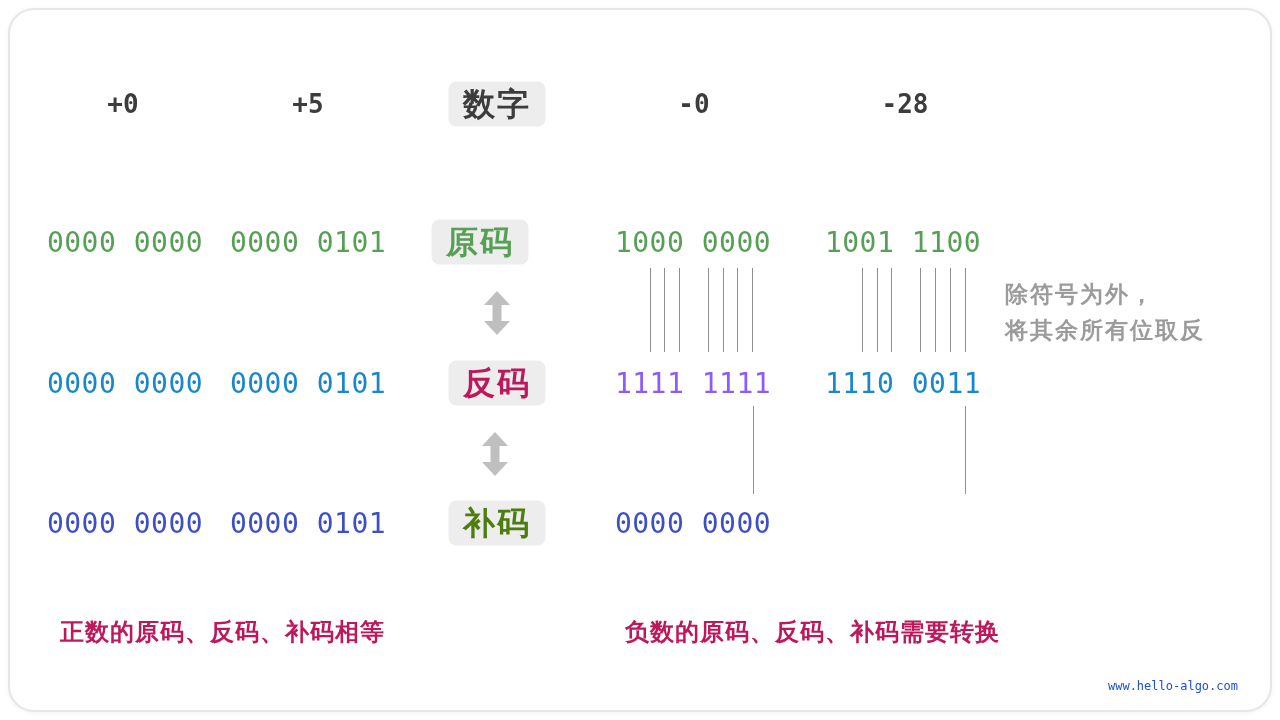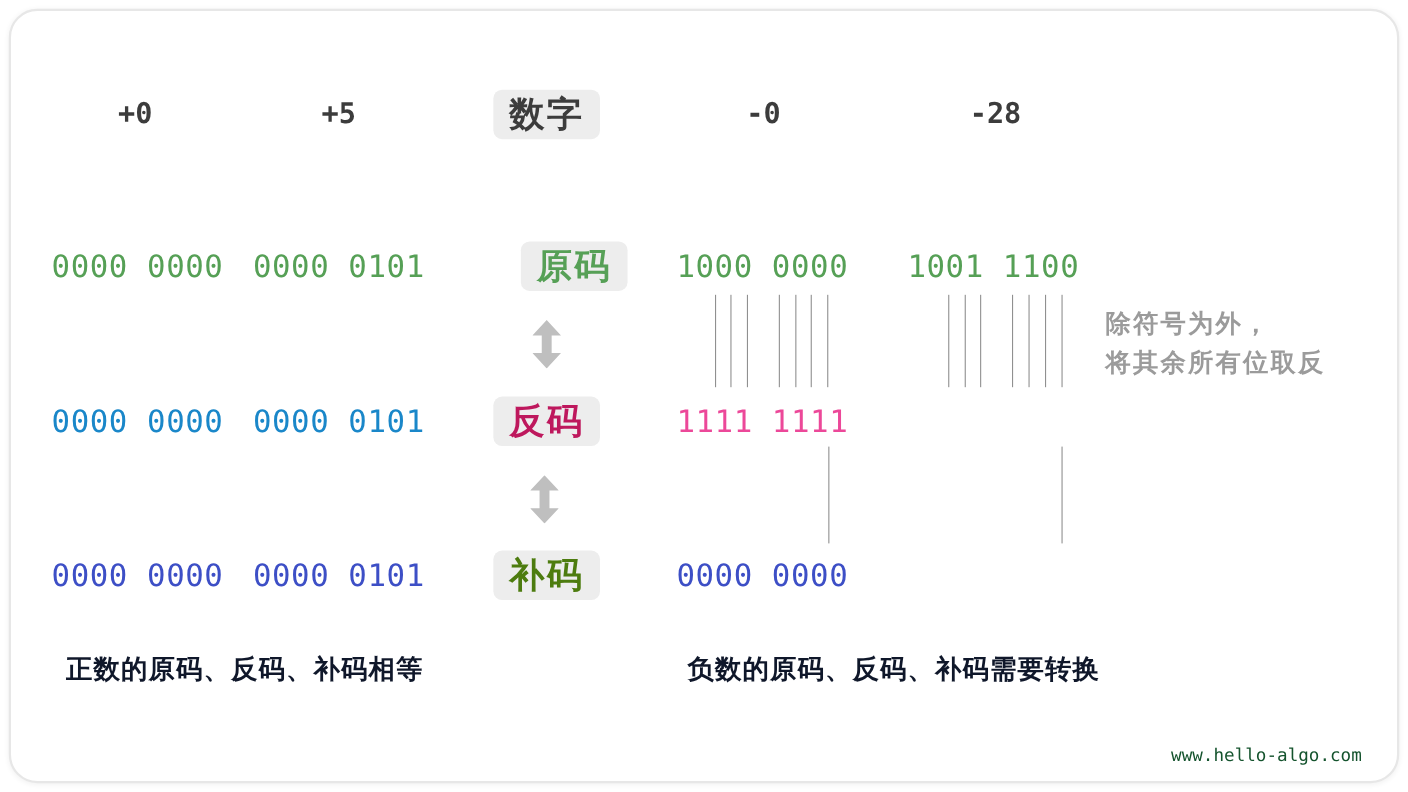--- a/index.html
+++ b/index.html
@@ -17,41 +17,41 @@
   .l  { position:absolute; transform:translateY(-50%); white-space:nowrap; }
   .r  { position:absolute; transform:translateY(-50%); white-space:nowrap; }
   .num-header { font-family:"DejaVu Sans Mono", monospace; font-weight:700; font-size:26px; color:#3c3c3c; }
   .bin { font-family:"DejaVu Sans Mono", monospace; font-weight:500; font-size:28px; letter-spacing:0.5px; }
   .tag {
     width:97px; height:45px; background:#ededed; border-radius:8px;
     display:flex; align-items:center; justify-content:center;
     font-weight:700; font-size:32px; letter-spacing:2px;
   }
   .anno { font-weight:700; font-size:23px; color:#9b9b9b; letter-spacing:2px; }
-  .caption { font-weight:700; font-size:24px; color:#0f172a; letter-spacing:1px; }
+  .caption { font-weight:700; font-size:24px; color:#be185d; letter-spacing:1px;margin-top:24px; }
   .vline { position:absolute; width:1px; background:#909090; }
   .arrow { position:absolute; transform:translate(-50%,-50%); }
   .arrow path { fill:#bfbfbf; }
-  .watermark { font-family:"DejaVu Sans Mono", monospace; font-size:16px; color:#14532d; }
+  .watermark { font-family:"DejaVu Sans Mono", monospace; font-size:12px; color:#1d4ed8; }
 </style>
 </head>
 <body>
 
 <div class="canvas">
   <div class="card"></div>
 
   <span class="c num-header" style="left:123px;top:104px">+0</span>
   <span class="c num-header" style="left:308px;top:104px">+5</span>
   <span class="c num-header" style="left:694px;top:104px">-0</span>
   <span class="c num-header" style="left:905px;top:104px">-28</span>
   <div class="c tag" style="left: 497px; top: 104px; color: rgb(60, 60, 60);">数字</div>
 
   <span class="c bin" style="left: 125px; top: 242px; color: rgb(86, 160, 86);">0000 0000</span>
   <span class="c bin" style="left: 308px; top: 242px; color: rgb(86, 160, 86);">0000 0101</span>
-  <div class="c tag" style="left: 522px; top: 242px; color: rgb(86, 160, 86);">原码</div>
+  <div class="c tag" style="left: 480px; top: 242px; color: rgb(86, 160, 86);">原码</div>
   <span class="c bin" style="left: 693px; top: 242px; color: rgb(86, 160, 86);">1000 0000</span>
   <span class="c bin" style="left: 903px; top: 242px; color: rgb(86, 160, 86);">1001 1100</span>
 
   <div class="vline" style="left:650px;top:268px;height:84px"></div>
   <div class="vline" style="left:664px;top:268px;height:84px"></div>
   <div class="vline" style="left:679px;top:268px;height:84px"></div>
   <div class="vline" style="left:708px;top:268px;height:84px"></div>
   <div class="vline" style="left:723px;top:268px;height:84px"></div>
   <div class="vline" style="left:737px;top:268px;height:84px"></div>
   <div class="vline" style="left:752px;top:268px;height:84px"></div>
@@ -67,21 +67,22 @@
   <svg class="arrow" style="left:497px;top:313px" width="26" height="44" viewBox="0 0 26 44">
     <path d="M13 0 L26 14 L17.5 14 L17.5 30 L26 30 L13 44 L0 30 L8.5 30 L8.5 14 L0 14 Z"></path>
   </svg>
 
   <span class="l anno" style="left:1005px;top:330px">将其余所有位取反</span>
   <span class="l anno" style="left:1005px;top:294px">除符号为外，</span>
 
   <span class="c bin" style="left: 125px; top: 383px; color: rgb(26, 135, 201);">0000 0000</span>
   <span class="c bin" style="left: 308px; top: 383px; color: rgb(26, 135, 201);">0000 0101</span>
   <div class="c tag" style="left: 497px; top: 383px; color: #be185d;">反码</div>
-  <span class="c bin" style="left: 693px; top: 383px; color: #ec4899;">1111 1111</span>
+  <span class="c bin" style="left: 693px; top: 383px; color: #8b5cf6;">1111 1111</span>
+  <span class="c bin" style="left: 903px; top: 383px; color: rgb(26, 135, 201);">1110 0011</span>
 
   <div class="vline" style="left:753px;top:406px;height:88px"></div>
   <div class="vline" style="left:965px;top:406px;height:88px"></div>
 
   <svg class="arrow" style="left:495px;top:454px" width="26" height="44" viewBox="0 0 26 44">
     <path d="M13 0 L26 14 L17.5 14 L17.5 30 L26 30 L13 44 L0 30 L8.5 30 L8.5 14 L0 14 Z"></path>
   </svg>
 
 
   <span class="c bin" style="left: 125px; top: 523px; color: rgb(61, 79, 198);">0000 0000</span>

